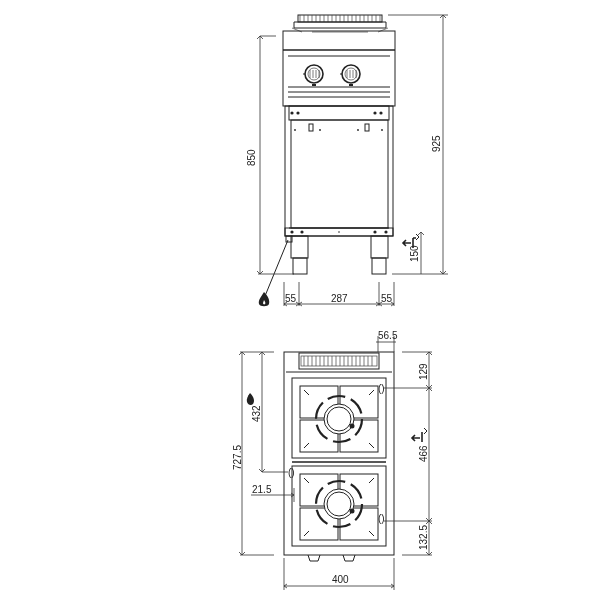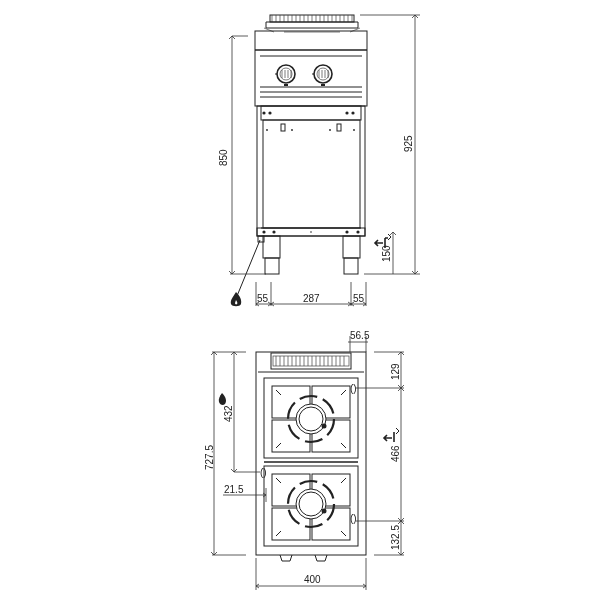--- a/index.html
+++ b/index.html
@@ -1,17 +1,17 @@
 <!DOCTYPE html>
 <html><head>
 <meta charset="utf-8">
 <style>
   html, body { margin: 0; padding: 0; background: #ffffff; }
   body { width: 600px; height: 600px; overflow: hidden; font-family: "Liberation Sans", sans-serif; }
-  #drawing { position: absolute; left: 8px; top: 0; width: 540px; height: 600px; }
+  #drawing { position: absolute; left: 0; top: 0; width: 540px; height: 600px; padding-left: 36px; }
   svg text { font-family: "Liberation Sans", sans-serif; font-size: 10px; fill: #222; }
   .ln { stroke: #222; fill: none; stroke-width: 1; }
   .thk { stroke: #222; fill: none; stroke-width: 1.6; }
   .thin { stroke: #444; fill: none; stroke-width: 0.7; }
   .dim { stroke: #333; fill: none; stroke-width: 0.8; }
   .fill { fill: #222; stroke: none; }
 </style>
 </head>
 <body>
 

